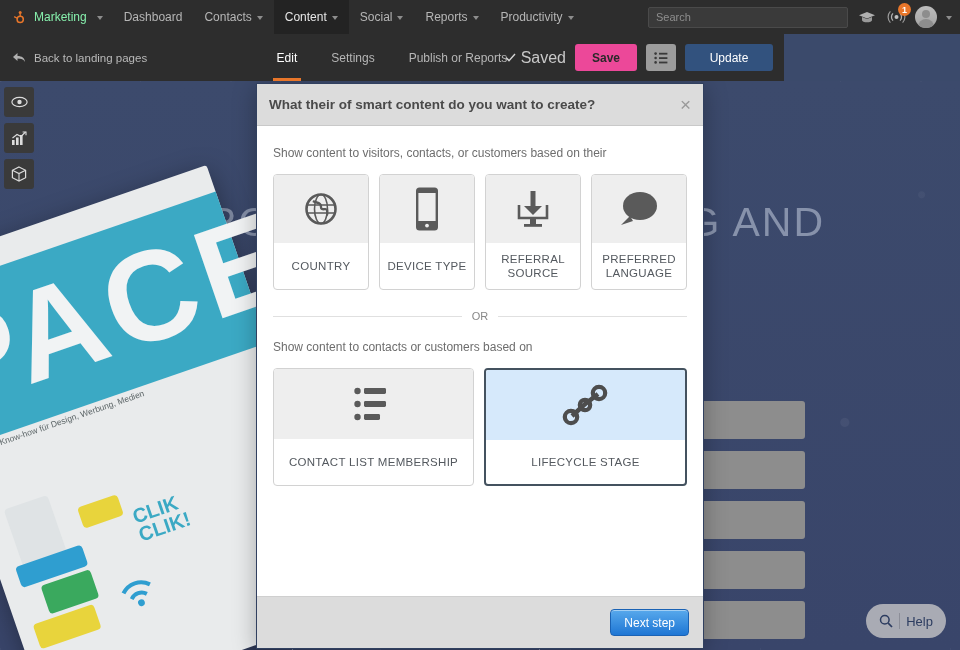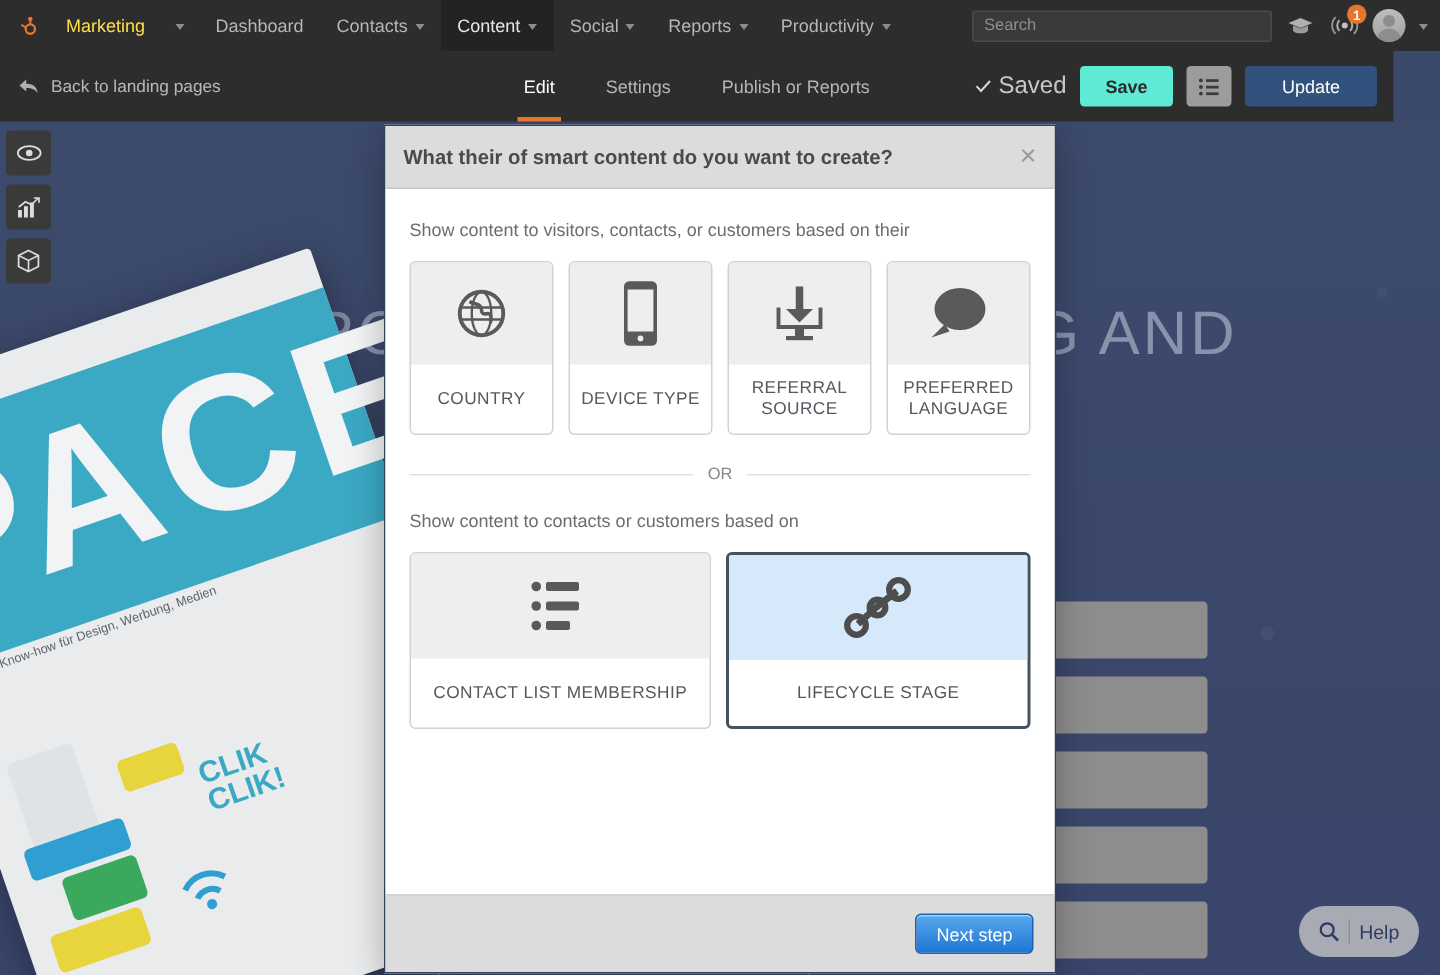--- a/index.html
+++ b/index.html
@@ -10,22 +10,22 @@
     position:relative;
     -webkit-font-smoothing:antialiased;
   }
 
   
   #topnav{
     position:absolute; left:0; top:0; width:960px; height:34px;
     background:#2d2d2d; display:flex; align-items:center; z-index:40;
   }
   .brand{
-    display:flex; align-items:center; gap:20px;
-    padding:0 10px 0 10px; height:34px; font-size:12px; color:#fde047;
+    display:flex; align-items:center; gap:10px;
+    padding:0 10px 0 10px; height:34px; font-size:12px; color:#86efac;
   }
   .brand-logo{ width:14px; height:14px; position:relative; }
   .nav-item{
     height:34px; display:flex; align-items:center; gap:5px;
     padding:0 11px; font-size:12px; color:#b6b6b6; white-space:nowrap;
     cursor:pointer;
   }
   .nav-item.active{ background:#232323; color:#e6e6e6; }
   .caret{
     width:0;height:0;border-left:3.5px solid transparent;
@@ -47,32 +47,32 @@
   }
   .avatar{
     width:22px;height:22px;border-radius:50%;
     background:linear-gradient(#bdbdbd,#a2a2a2);overflow:hidden;position:relative;cursor:pointer;
   }
   .avatar::before{content:"";position:absolute;width:8px;height:8px;border-radius:50%;background:#8d8d8d;left:7px;top:4px;}
   .avatar::after{content:"";position:absolute;width:16px;height:10px;border-radius:8px 8px 0 0;background:#8d8d8d;left:3px;top:13px;}
 
   
   #subbar{
-    position:absolute;left:0;top:34px;width:929px;height:47px;
+    position:absolute;left:0;top:34px;width:784px;height:47px;
     background:#2d2d2d; z-index:39; display:flex;align-items:center;
   }
   #backlink{display:flex;align-items:center;gap:8px;padding-left:12px;color:#b9b9b9;font-size:11.5px;cursor:pointer;}
   .tabs{position:absolute;left:0;right:0;display:flex;justify-content:center;gap:34px;height:47px;align-items:center;}
   .tab{font-size:12px;color:#b6b6b6;height:47px;display:flex;align-items:center;position:relative;cursor:pointer;}
   .tab.active{color:#fff;}
   .tab.active::after{content:"";position:absolute;bottom:0;left:-4px;right:-4px;height:3px;background:#e8762a;}
   .sub-right{margin-left:auto;display:flex;align-items:center;gap:9px;padding-right:11px;z-index:2;}
   .saved{display:flex;align-items:center;gap:5px;color:#c8c8c8;font-size:16px;}
   .btn-save{
-    background:#5eead4;color:#2a2a2a;border:none;border-radius:3px;
+    background:#ec4899;color:#2a2a2a;border:none;border-radius:3px;
     width:62px;height:27px;font-size:12px;font-weight:bold;cursor:pointer;
     font-family:"Liberation Sans", sans-serif;
   }
   .btn-list{
     background:#9c9c9c;border:none;border-radius:3px;width:30px;height:27px;
     display:flex;align-items:center;justify-content:center;cursor:pointer;
   }
   .btn-update{
     background:#32527e;color:#fff;border:none;border-radius:3px;
     width:88px;height:27px;font-size:12px;cursor:pointer;

